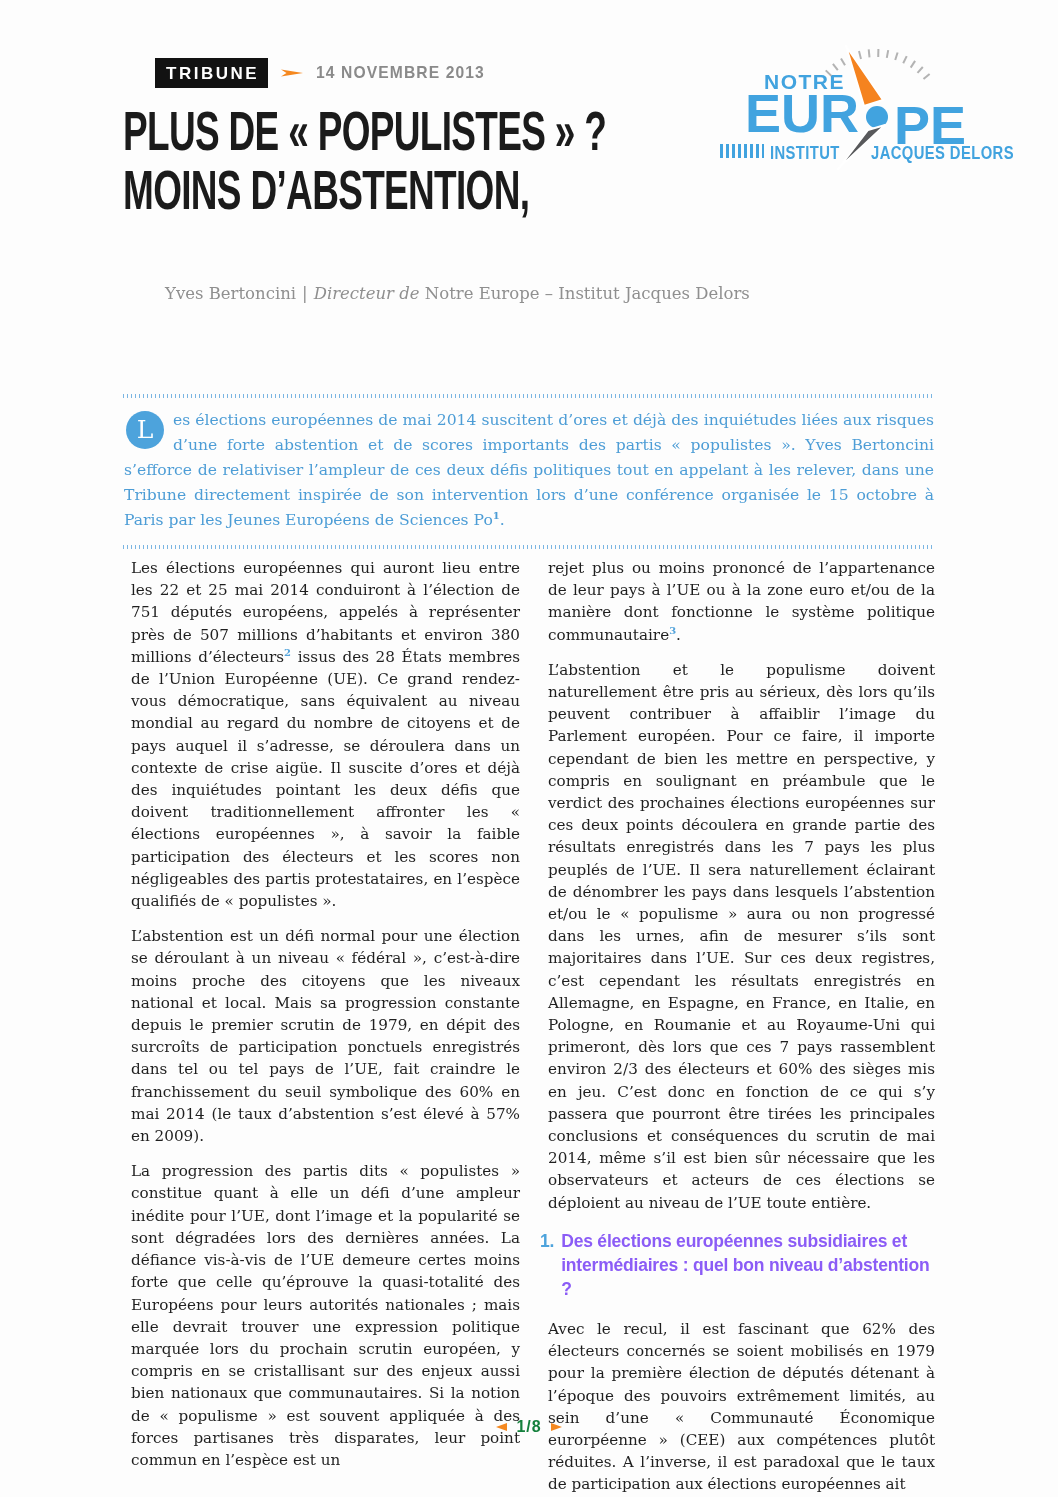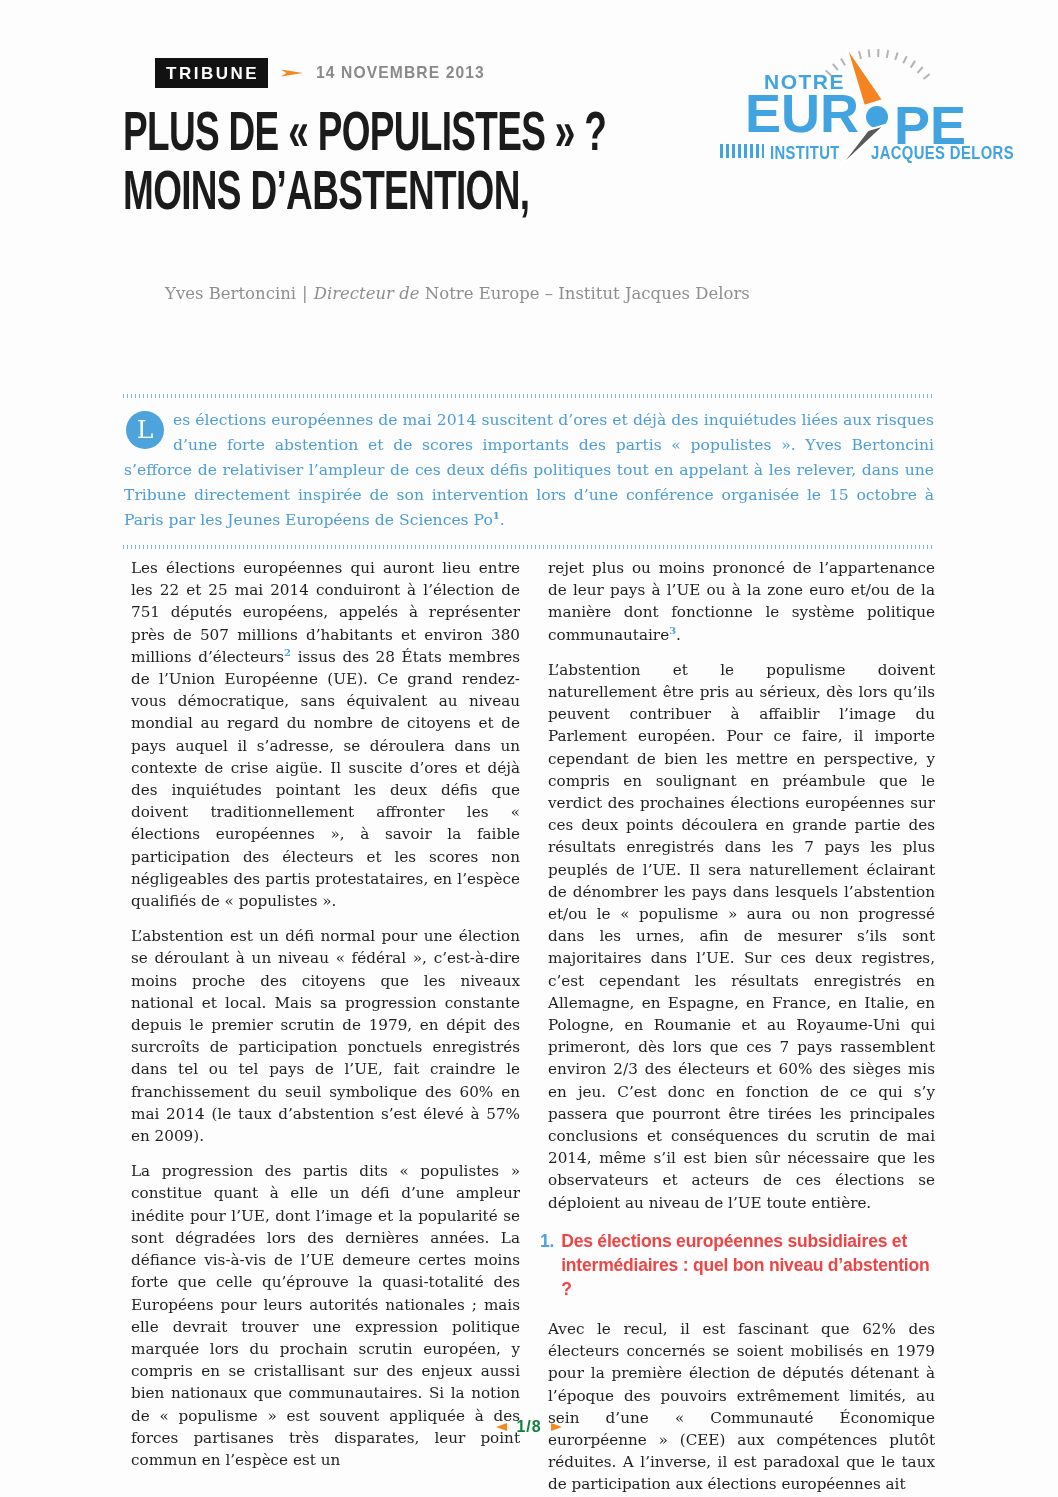--- a/index.html
+++ b/index.html
@@ -35,21 +35,21 @@
   
   .col{position:absolute;top:557px;color:#1f1f1f;font-size:15.2px;line-height:22.2px;text-align:justify;}
   .col-left{left:123px;width:397px;}
   .col-right{left:540px;width:395px;}
   .col p{margin:0 0 13px 8px;}
   .fn{color:#56a5dc;font-size:10px;font-weight:700;line-height:0;vertical-align:super;}
 
   .section-heading{display:flex;margin:15px 0 17px 0;text-align:left;
     font-family:"Liberation Sans",sans-serif;font-weight:700;font-size:17.5px;line-height:24px;letter-spacing:-0.2px;}
   .section-number{color:#4da3dc;flex:0 0 auto;margin-right:7px;}
-  .section-text{color:#ef4444;}
+  .section-text{color:#8b5cf6;}
 
   
   .footer{position:absolute;left:0;right:0;top:1418px;display:flex;justify-content:center;align-items:center;gap:9px;}
   .page-num{font-family:"Liberation Sans",sans-serif;font-weight:700;font-size:16px;color:#15803d;letter-spacing:1px;}
   .pager-arrow{display:block;cursor:pointer;}
 
   
   .logo{position:absolute;left:718px;top:42px;width:292px;height:135px;font-family:"Liberation Sans",sans-serif;}
   .logo-blue{color:#41a3df;font-weight:700;}
   .logo-notre{position:absolute;left:46px;top:28px;font-size:21px;letter-spacing:1.5px;}

